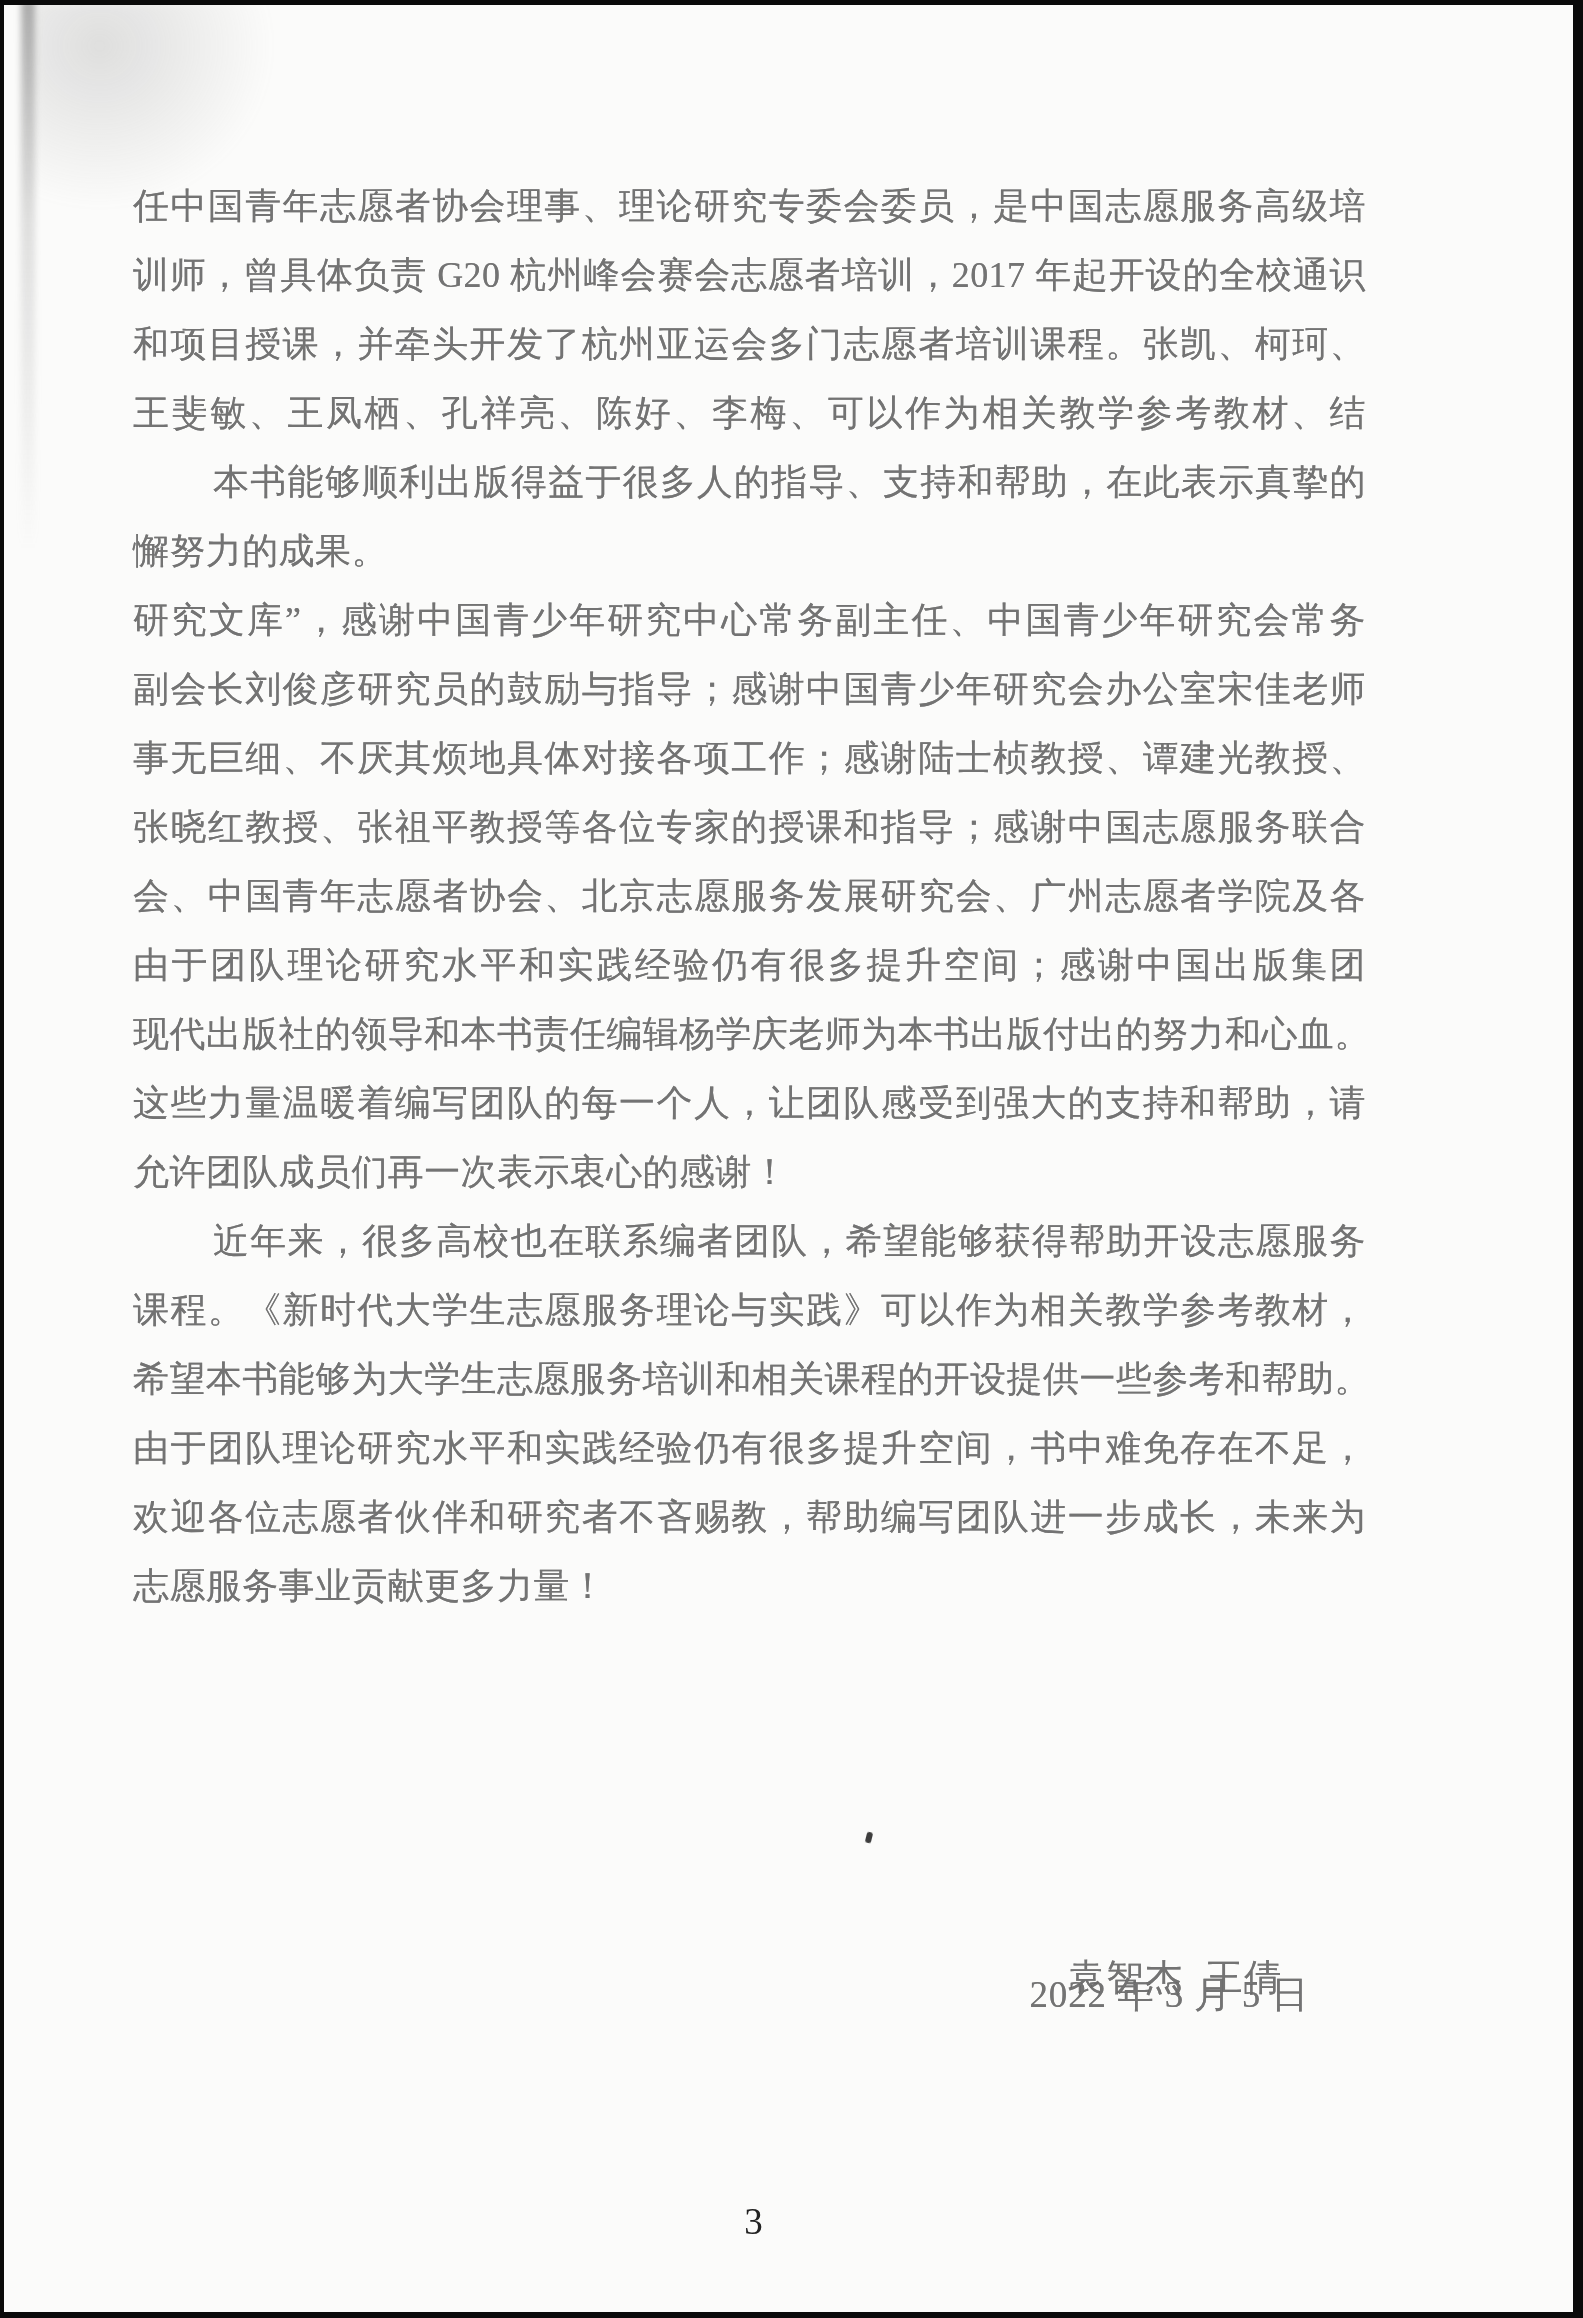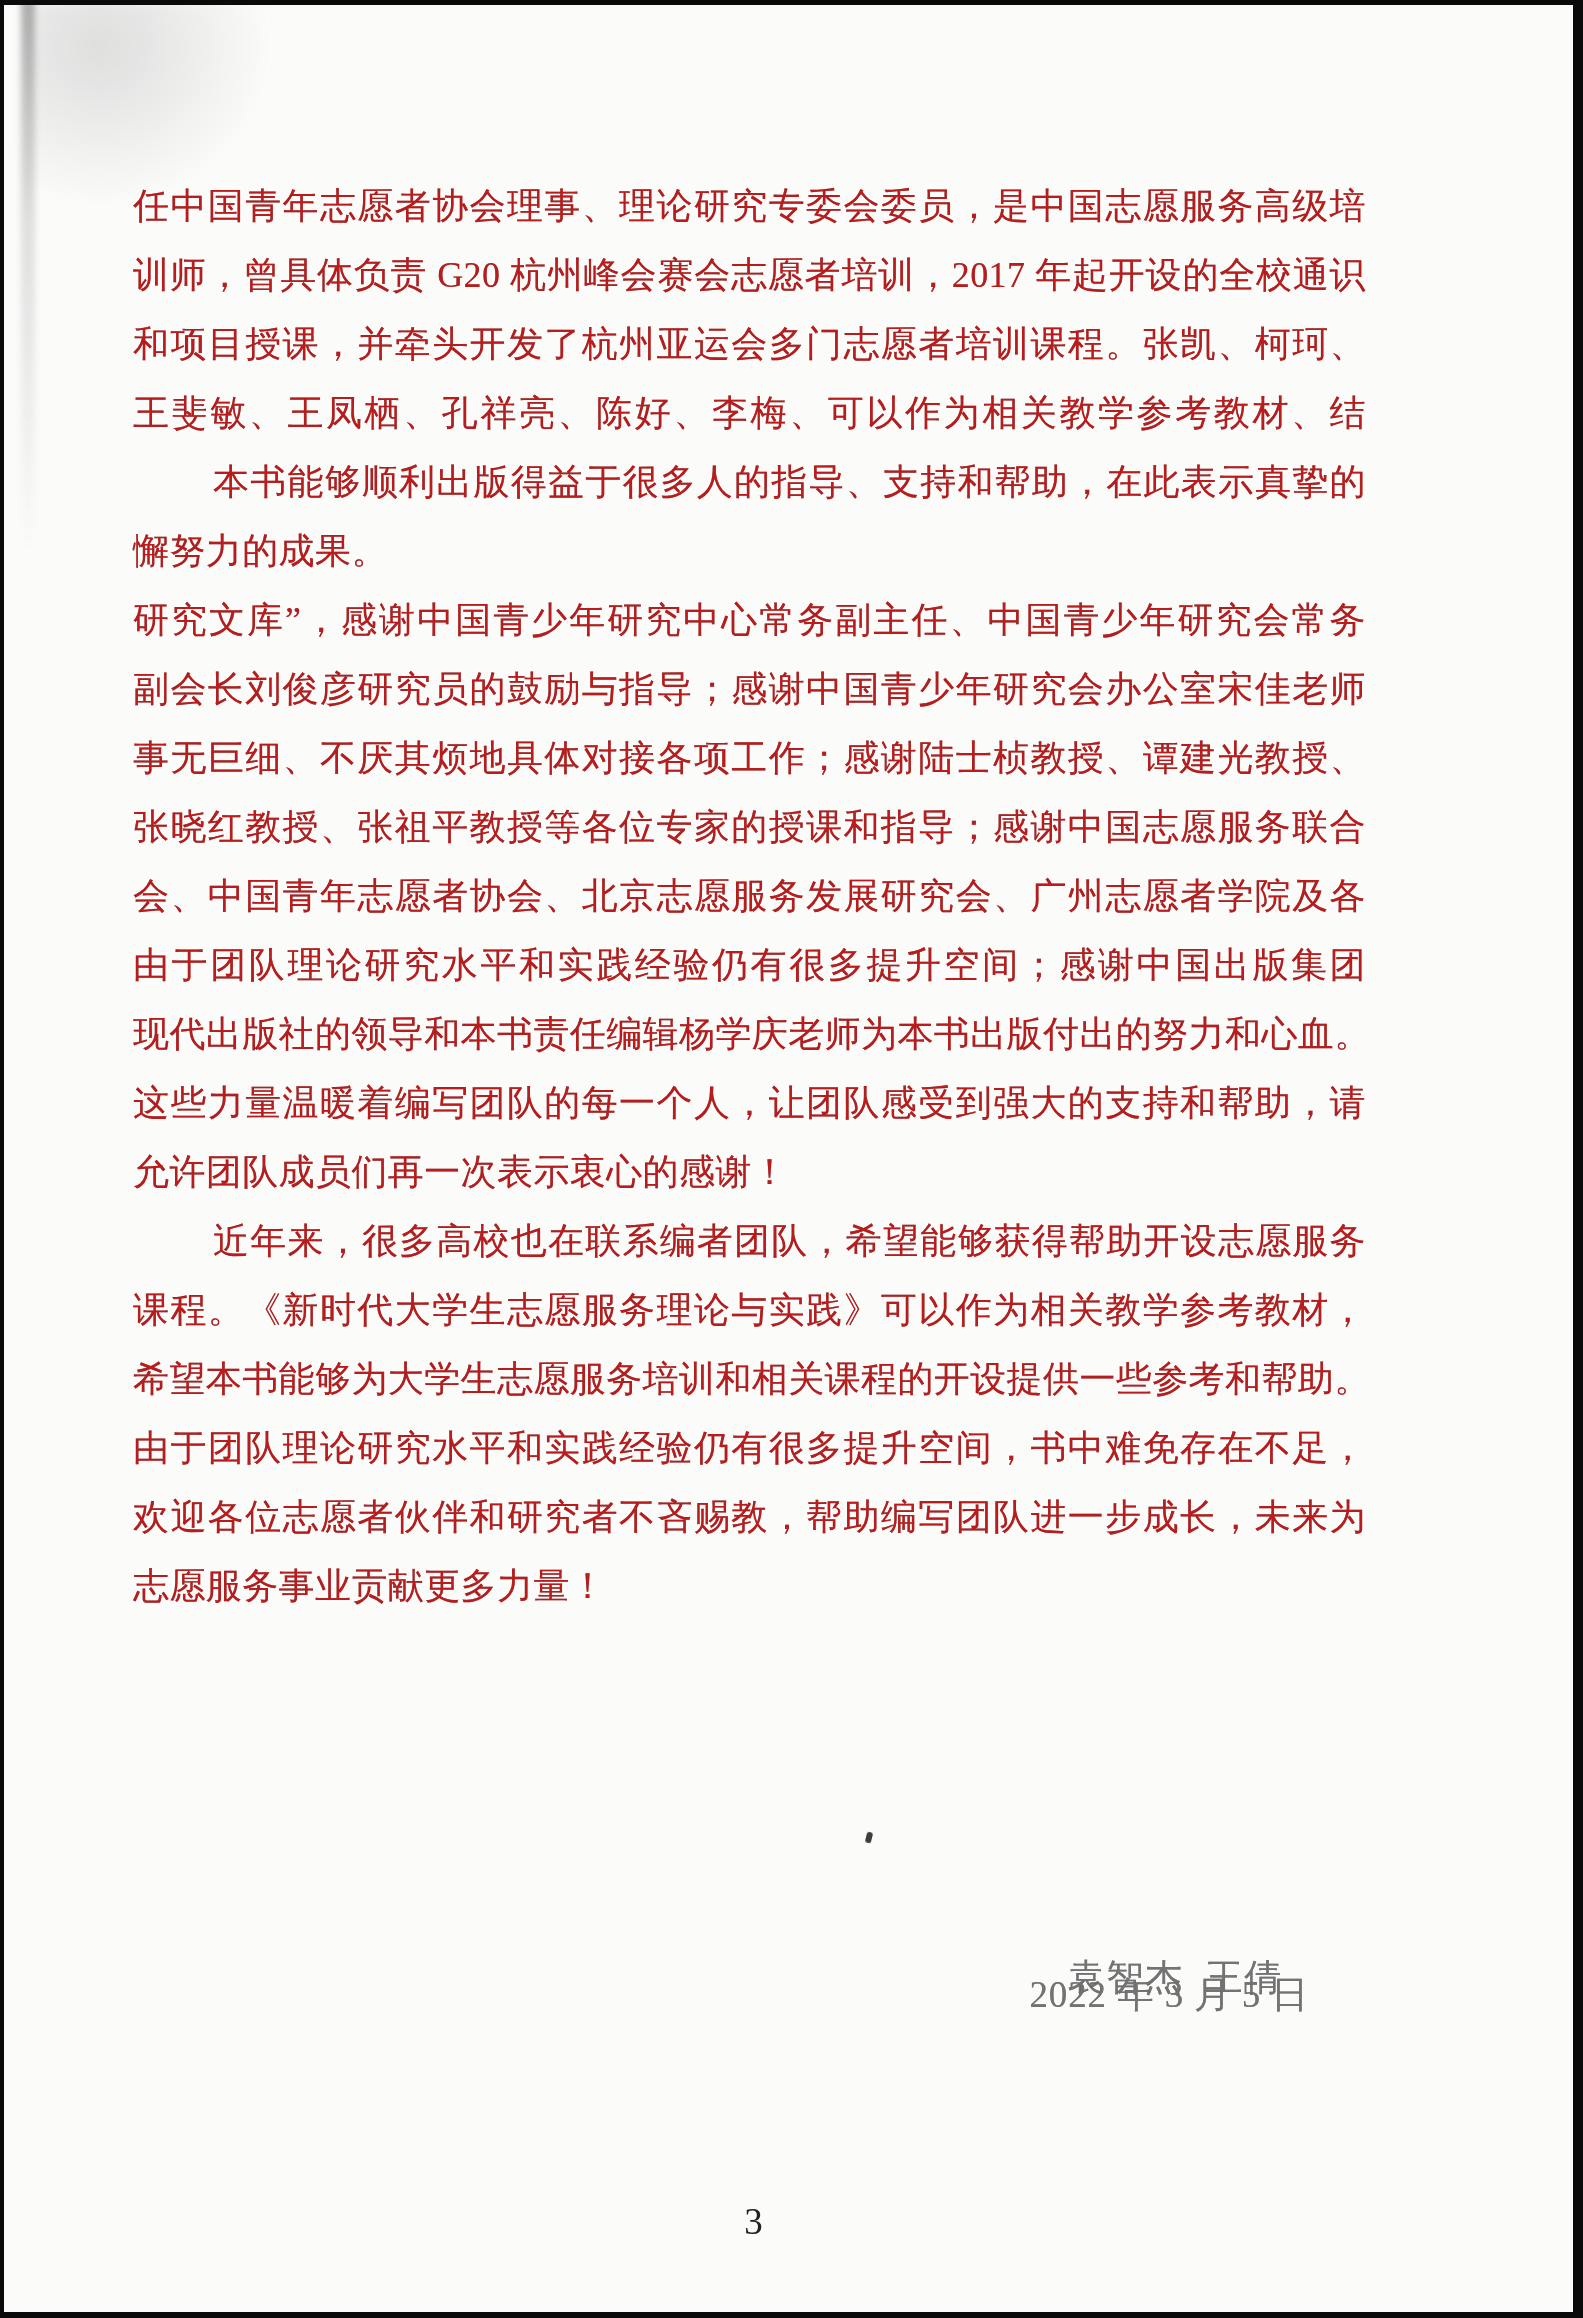--- a/index.html
+++ b/index.html
@@ -38,21 +38,21 @@
     background: #3d3d3d; border-radius: 2.5px; transform: rotate(14deg);
     filter: blur(0.4px);
   }
 
   
   .content {
     position: absolute;
     left: 133px;
     top: 172px;
     width: 1233px;
-    color: #b91c1c;
+    color: #737373;
   }
   .line {
     box-sizing: border-box;
     width: 100%;
     height: 69px;
     line-height: 69px;
     font-size: 36px;
     letter-spacing: 0.4px;
     white-space: nowrap;
     text-align: justify;

